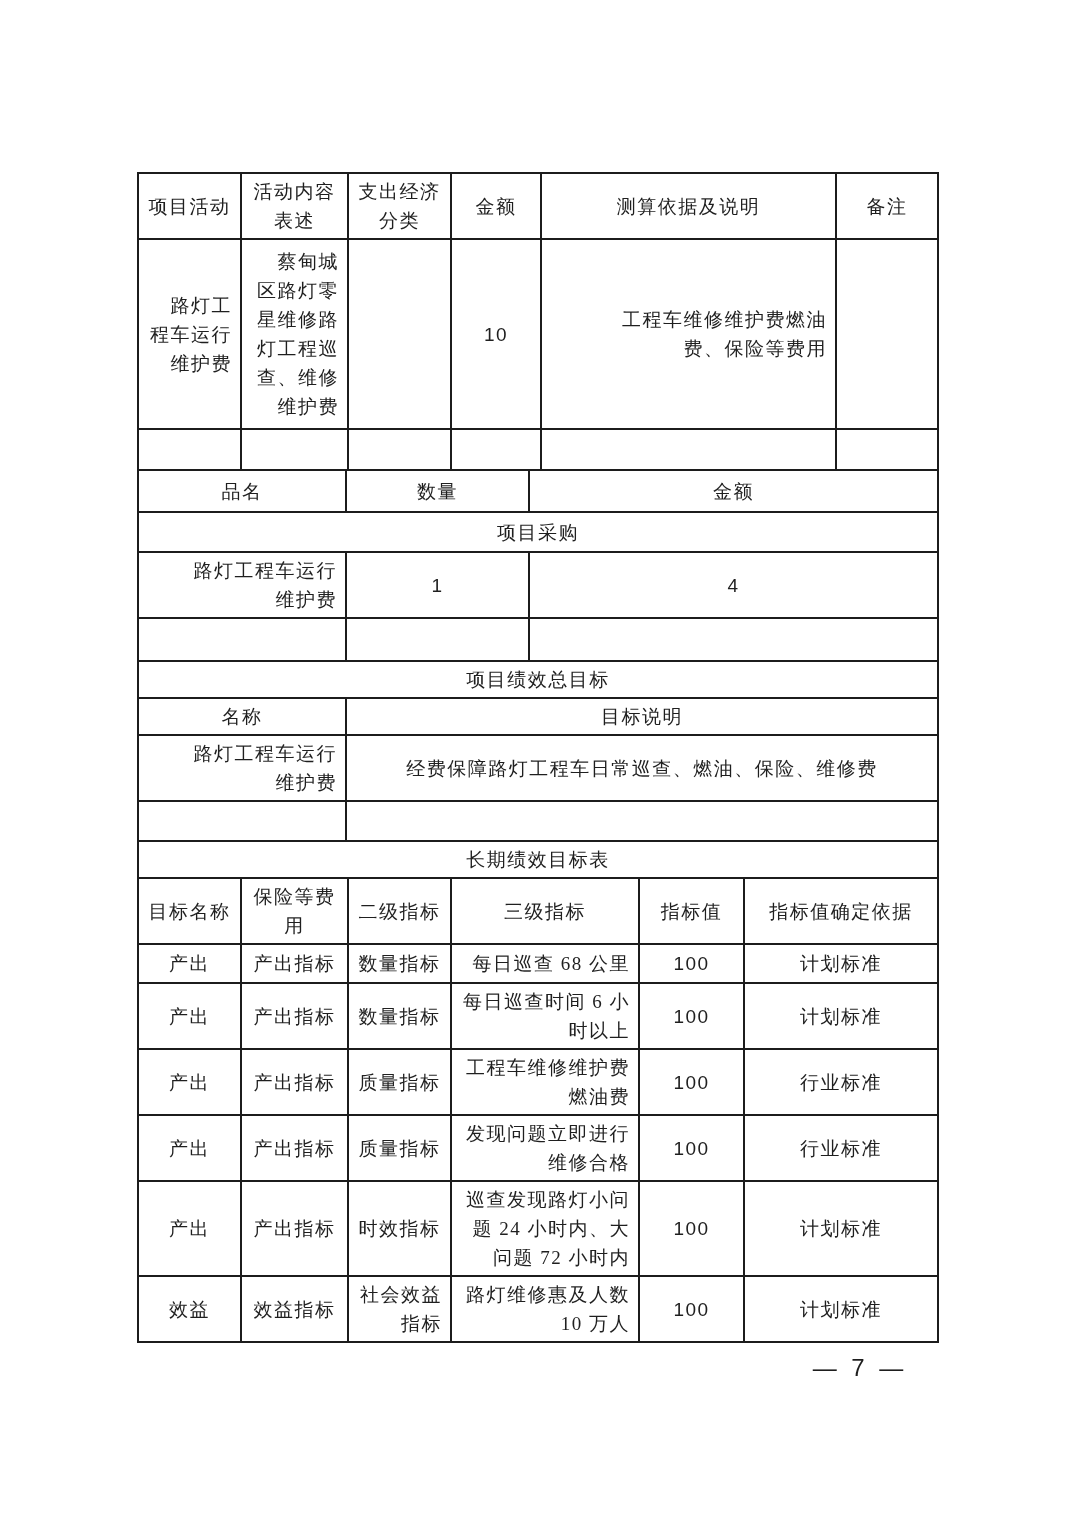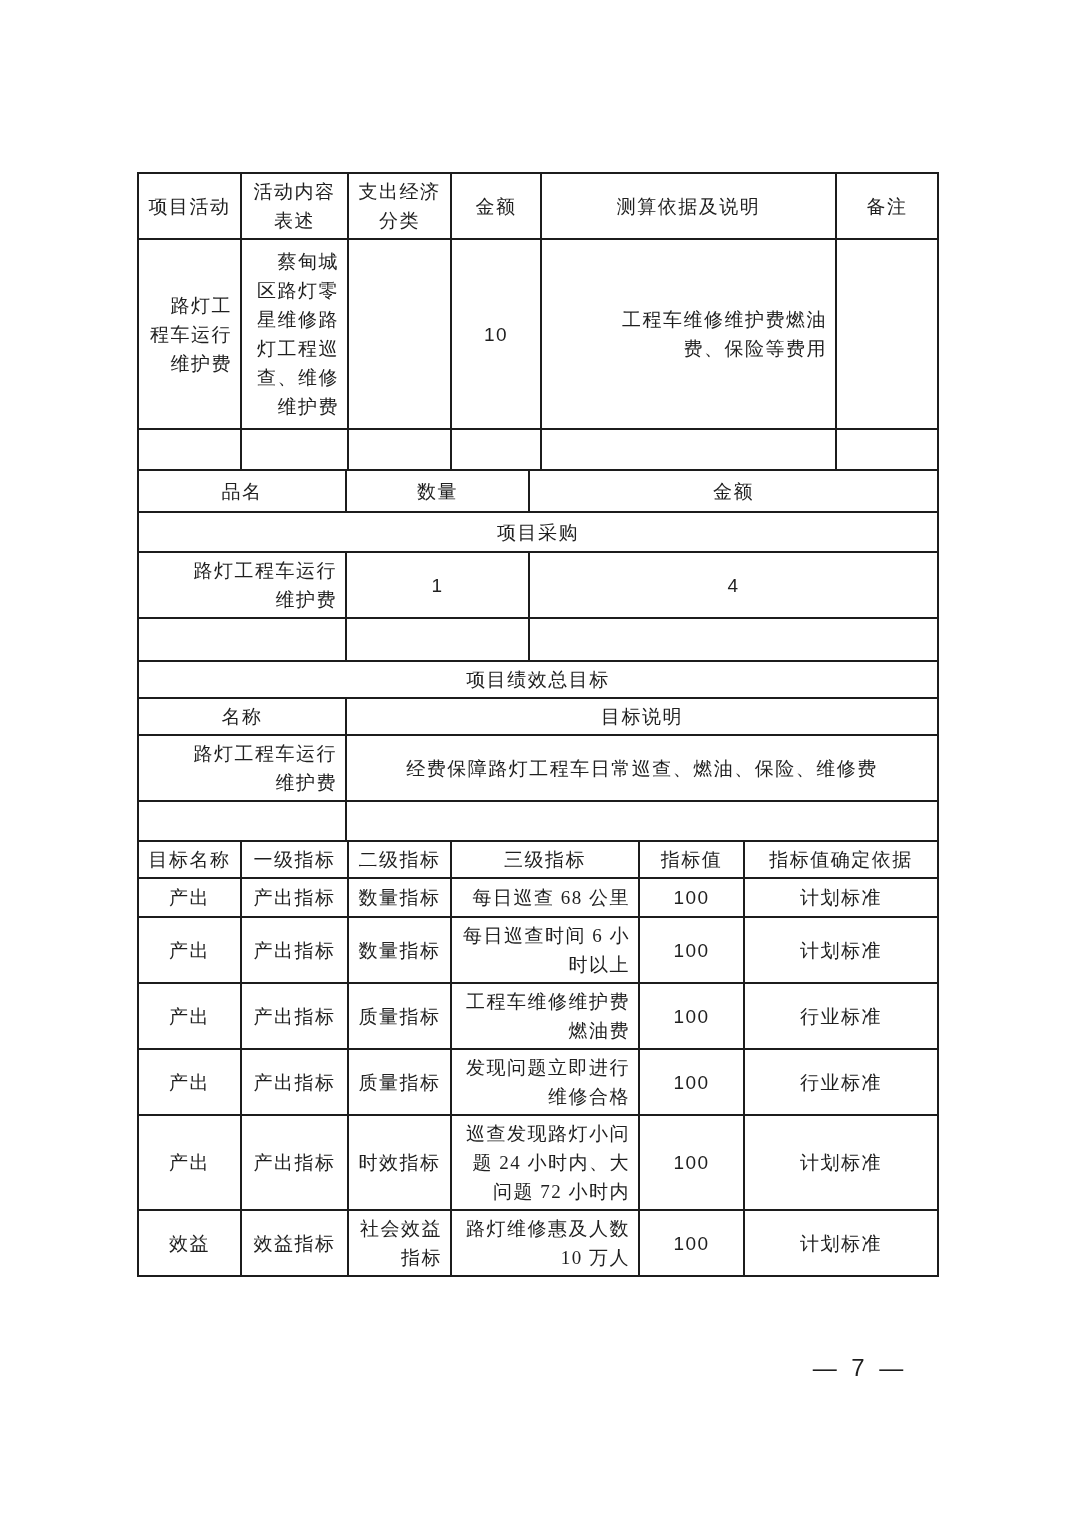--- a/index.html
+++ b/index.html
@@ -166,23 +166,26 @@
     <table class="grid t4 stack">
       <colgroup>
         <col style="width:103px">
           <col style="width:107px">
           <col style="width:103px">
         <col style="width:188px">
           <col style="width:105px">
           <col style="width:194px">
       </colgroup>
       <tbody>
+        <tr style="height:36px">
+          <td colspan="6" class="title-cell">长期绩效目标表</td>
+        </tr>
         <tr style="height:35px">
           <th>目标名称</th>
-          <th>一级指标</th>
+          <th>保险等费用</th>
           <th>二级指标</th>
           <th>三级指标</th>
           <th>指标值</th>
           <th>指标值确定依据</th>
         </tr>
 
 
         <tr style="height:39px">
           <td>产出</td>
           <td>产出指标</td>

